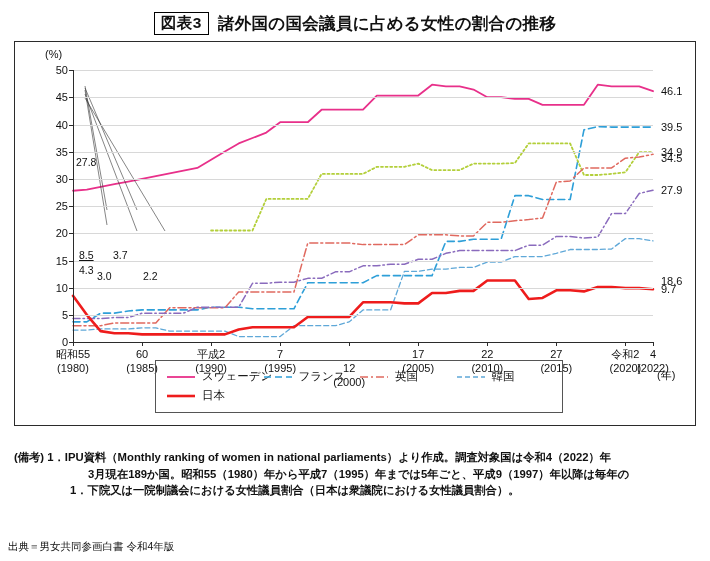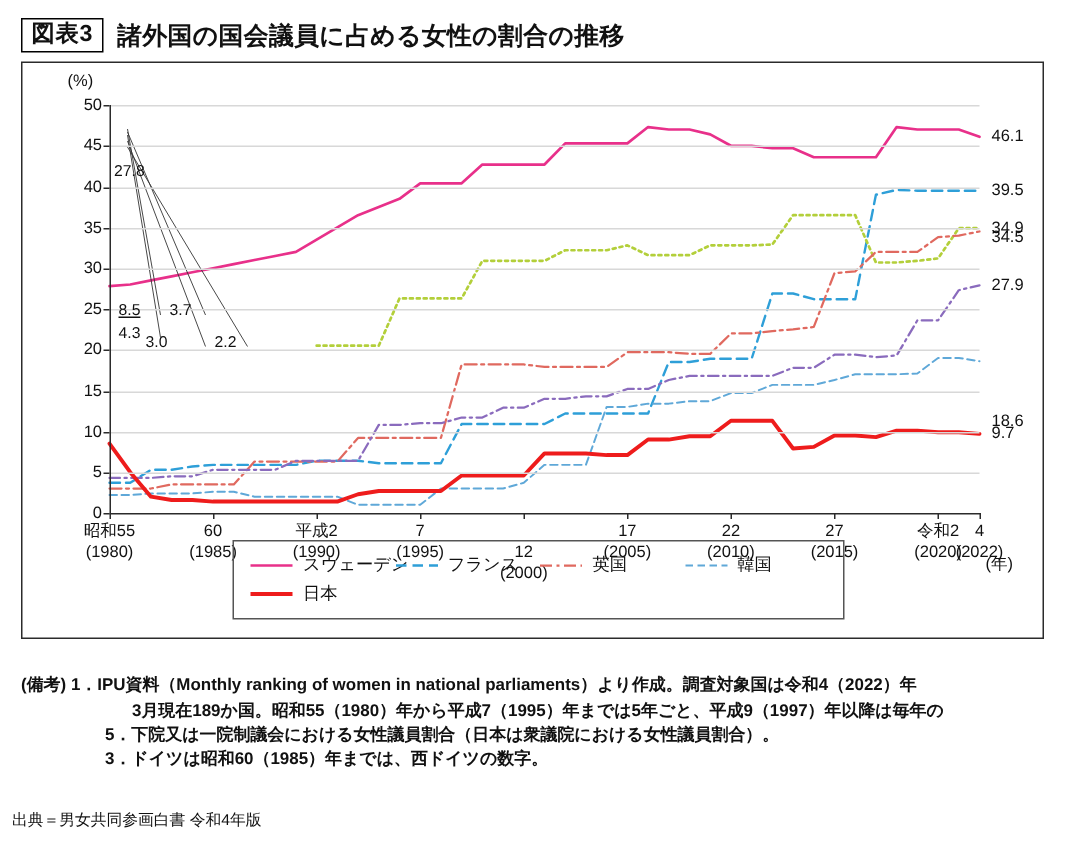--- a/index.html
+++ b/index.html
@@ -21,20 +21,21 @@
     position: relative;
     box-sizing: border-box;
     padding: 12px 14px 0 14px;
   }
   
   .title-row {
     display: flex;
     align-items: center;
     gap: 9px;
     margin-bottom: 6px;
+    justify-content: center;
   }
   .title-badge {
     border: 1.6px solid #000;
     font-size: 15.5px;
     font-weight: bold;
     padding: 2px 6px 3px 6px;
     line-height: 1.05;
     letter-spacing: 0.5px;
   }
   .title-text {
@@ -125,20 +126,21 @@
     position: absolute;
     font-size: 11px;
     white-space: nowrap;
     transform: translateY(-50%);
   }
   .startlabel {
     position: absolute;
     font-size: 10.5px;
     white-space: nowrap;
     transform: translateY(-50%);
+    margin-top: 48px;
   }
   
   .legend {
     position: absolute;
     left: 140px;
     top: 318px;
     width: 408px;
     border: 1px solid #555;
     box-sizing: border-box;
     padding: 6px 10px 7px 10px;
@@ -309,18 +311,17 @@
         </div>
       </div>
   </div>
 
   <div class="notes">
     <span class="note-line note-indent1">
       <span>(備考)</span>
       <span>1．IPU資料（Monthly ranking of women in national parliaments）より作成。調査対象国は令和4（2022）年</span>
     </span>
     <span class="note-line note-indent3">3月現在189か国。昭和55（1980）年から平成7（1995）年までは5年ごと、平成9（1997）年以降は毎年の</span>
-    <span class="note-line note-indent2">5．下院又は一院制議会における女性議員割合（日本は衆議院における女性議員割合）。</span>
-    <span class="note-line note-indent2">3．ドイツは昭和60（1985）年までは、西ドイツの数字。</span>
+    <span class="note-line note-indent2">1．下院又は一院制議会における女性議員割合（日本は衆議院における女性議員割合）。</span>
   </div>
 
   <div class="source">出典＝男女共同参画白書 令和4年版</div>
 </div>
 
 </body></html>

